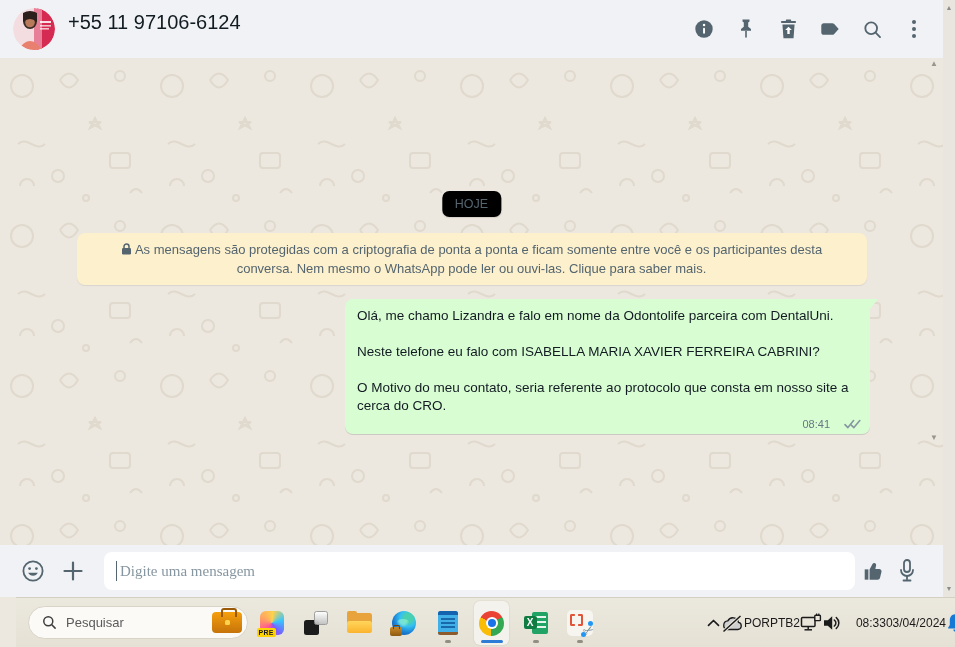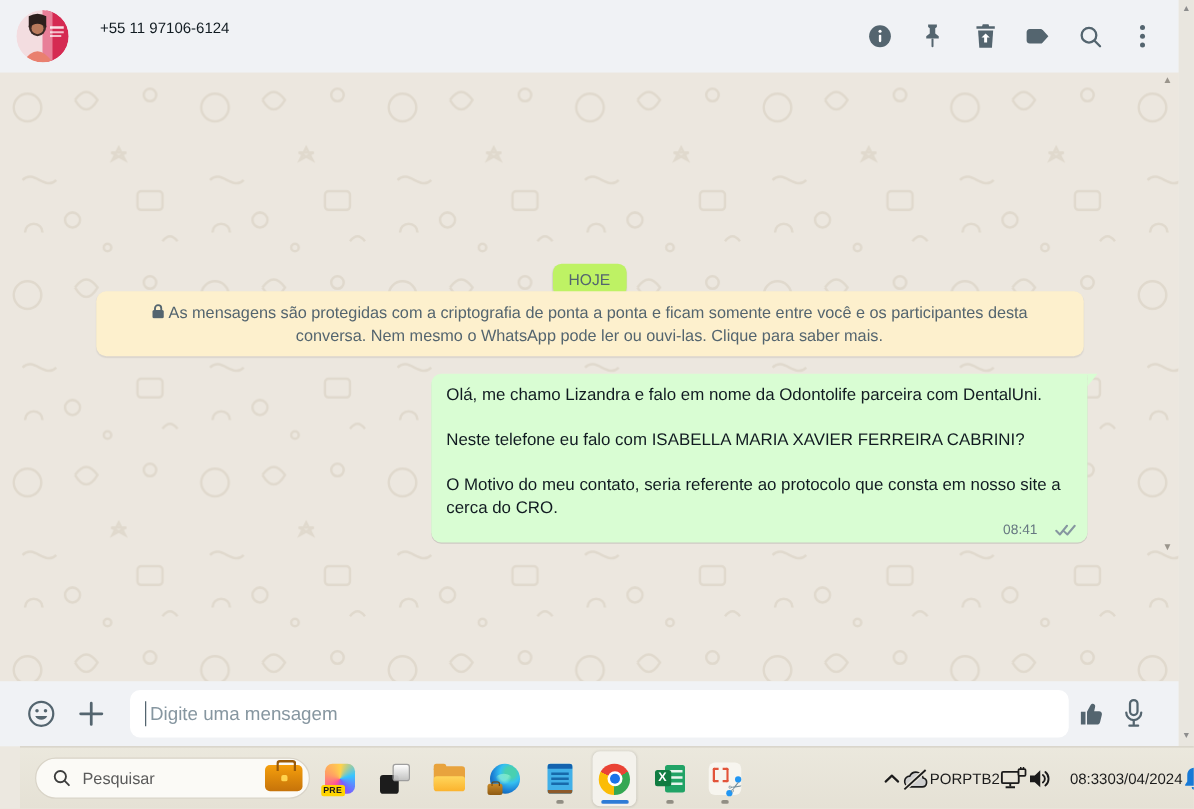--- a/index.html
+++ b/index.html
@@ -3,53 +3,53 @@
 <meta charset="utf-8">
 <style>
   * { margin:0; padding:0; box-sizing:border-box; }
   html,body { width:955px; height:647px; overflow:hidden; }
   body { font-family:"Liberation Sans","DejaVu Sans",sans-serif; background:#ece8e0; }
   .screen { position:relative; width:955px; height:647px; overflow:hidden; }
 
   
   .header { position:absolute; left:0; top:0; width:943px; height:58px; background:#f0f2f5; z-index:5; }
   .avatar { position:absolute; left:13px; top:8px; width:42px; height:42px; border-radius:50%; overflow:hidden; }
-  .contact-name { position:absolute; left:68px; top:0; height:44px; display:flex; align-items:center; font-size:12px; color:#111b21; cursor:pointer;margin-left:12px; }
+  .contact-name { position:absolute; left:68px; top:0; height:44px; display:flex; align-items:center; font-size:20px; color:#111b21; cursor:pointer; }
   .header-icons { position:absolute; right:16px; top:0; height:58px; display:flex; align-items:center; gap:16px; }
   .hicon { width:26px; height:26px; display:flex; align-items:center; justify-content:center; cursor:pointer; }
 
   
   .page-scrollbar { position:absolute; right:0; top:0; width:12px; height:597px; background:#e9e6df; z-index:6; }
   .sb-arrow { position:absolute; left:0; width:12px; text-align:center; font-size:7px; color:#8d8d8d; line-height:10px; cursor:pointer; }
 
   
   .chat { position:absolute; left:0; top:58px; width:943px; height:487px; background:#ece7df; overflow:hidden; }
   .doodle { position:absolute; left:0; top:0; width:100%; height:100%; }
   .chat-arrow { position:absolute; font-size:8px; color:#9a958c; z-index:3; cursor:pointer; }
 
-  .date-pill { position:absolute; top:133px; left:50%; transform:translateX(-50%); background:#bef264; color:#54656f; font-size:12.5px; padding:6px 13px; border-radius:7px; box-shadow:0 1px 1px rgba(0,0,0,.1); z-index:2;margin-top:20px; }
+  .date-pill { position:absolute; top:133px; left:50%; transform:translateX(-50%); background:#000000; color:#54656f; font-size:12.5px; padding:6px 13px; border-radius:7px; box-shadow:0 1px 1px rgba(0,0,0,.1); z-index:2; }
 
   .e2e-banner { position:absolute; top:175px; left:50%; transform:translateX(-50%); width:790px; background:#fdf0cd; border-radius:8px; padding:8px 16px; text-align:center; font-size:13px; line-height:17.5px; color:#54656f; box-shadow:0 1px 1px rgba(0,0,0,.08); z-index:2; cursor:pointer; }
   .lock-icon { display:inline-block; vertical-align:-1px; margin-right:3px; }
 
   .bubble-out { position:absolute; top:241px; left:345px; width:525px; background:#d9fdd3; border-radius:8px; border-top-right-radius:0; padding:8px 12px 19px 12px; box-shadow:0 1px .5px rgba(0,0,0,.13); z-index:2; }
   .bubble-tail { position:absolute; right:-8px; top:0; width:0; height:0; border-left:8px solid #d9fdd3; border-bottom:10px solid transparent; }
   .bubble-out p { font-size:13.5px; line-height:18px; color:#111b21; margin-bottom:18px; }
   .bubble-out p:last-of-type { margin-bottom:0; }
   .msg-meta { position:absolute; right:9px; bottom:4px; display:flex; align-items:center; gap:14px; }
   .msg-time { font-size:11px; color:#667781; }
 
   
   .composer { position:absolute; left:0; top:545px; width:943px; height:52px; background:#f0f2f5; z-index:5; }
   .cicon { position:absolute; top:50%; transform:translateY(-50%); display:flex; align-items:center; justify-content:center; cursor:pointer; }
   .emoji-btn { left:20px; }
   .plus-btn { left:61px; }
   .thumb-btn { left:862px; }
   .mic-btn { left:896px; }
-  .msg-input { position:absolute; left:104px; top:7px; width:751px; height:38px; background:#ffffff; border-radius:8px; display:flex; align-items:center; padding-left:12px; cursor:text; }
+  .msg-input { position:absolute; left:104px; top:7px; width:751px; height:38px; background:#ffffff; border-radius:8px; display:flex; align-items:center; padding-left:12px; cursor:text;font-family:Liberation Serif, serif; }
   .caret { width:1px; height:20px; background:#54656f; margin-right:3px; }
   .placeholder { font-size:15px; color:#8696a0; }
 
   
   .taskbar { position:absolute; left:16px; top:597px; width:955px; height:50px; background:linear-gradient(#ebe8dd,#e5e1d5); border-top:1px solid #d3cfc3; z-index:10; }
   .tb-search { position:absolute; left:12px; top:8px; width:220px; height:33px; border-radius:17px; background:#fbfaf6; border:1px solid #d9d4c8; display:flex; align-items:center; padding:0 5px 0 13px; cursor:pointer; }
   .tb-search-text { font-size:13px; color:#5a5a5a; margin-left:9px; flex:1; }
   .briefcase { position:relative; width:30px; height:21px; border-radius:4px; background:linear-gradient(#f59f0c,#c6730a); }
   .briefcase::before { content:""; position:absolute; left:9px; top:-4px; width:12px; height:7px; border:2.5px solid #9a5a07; border-bottom:none; border-radius:3px 3px 0 0; }
   .briefcase::after { content:""; position:absolute; left:12.5px; top:8px; width:5px; height:5px; background:#ffd34d; border-radius:1.5px; }

